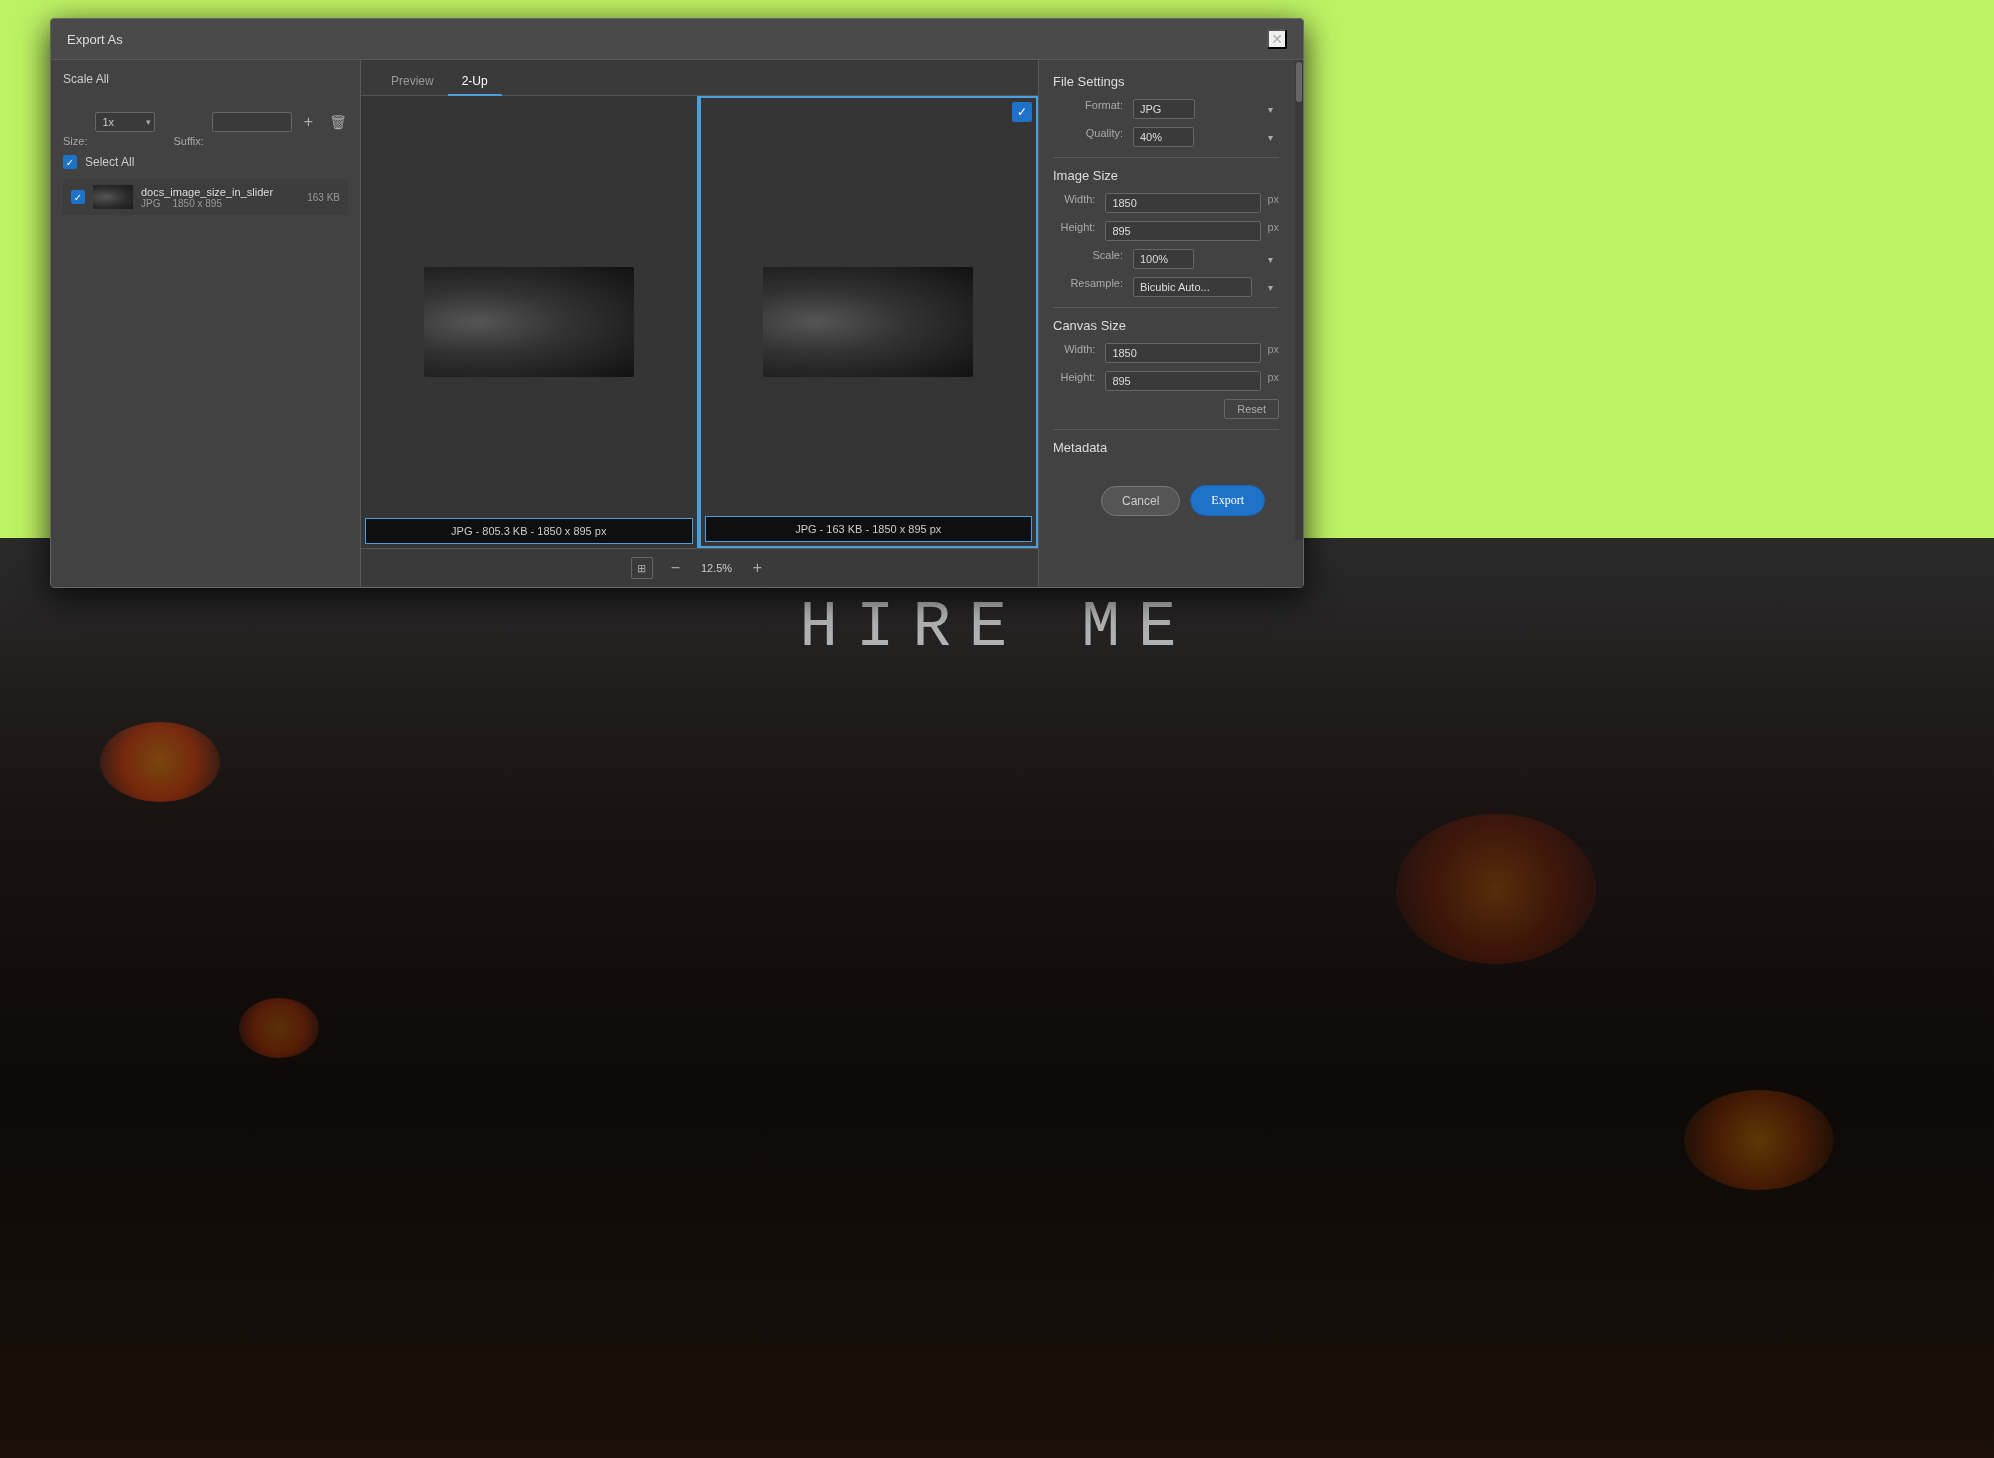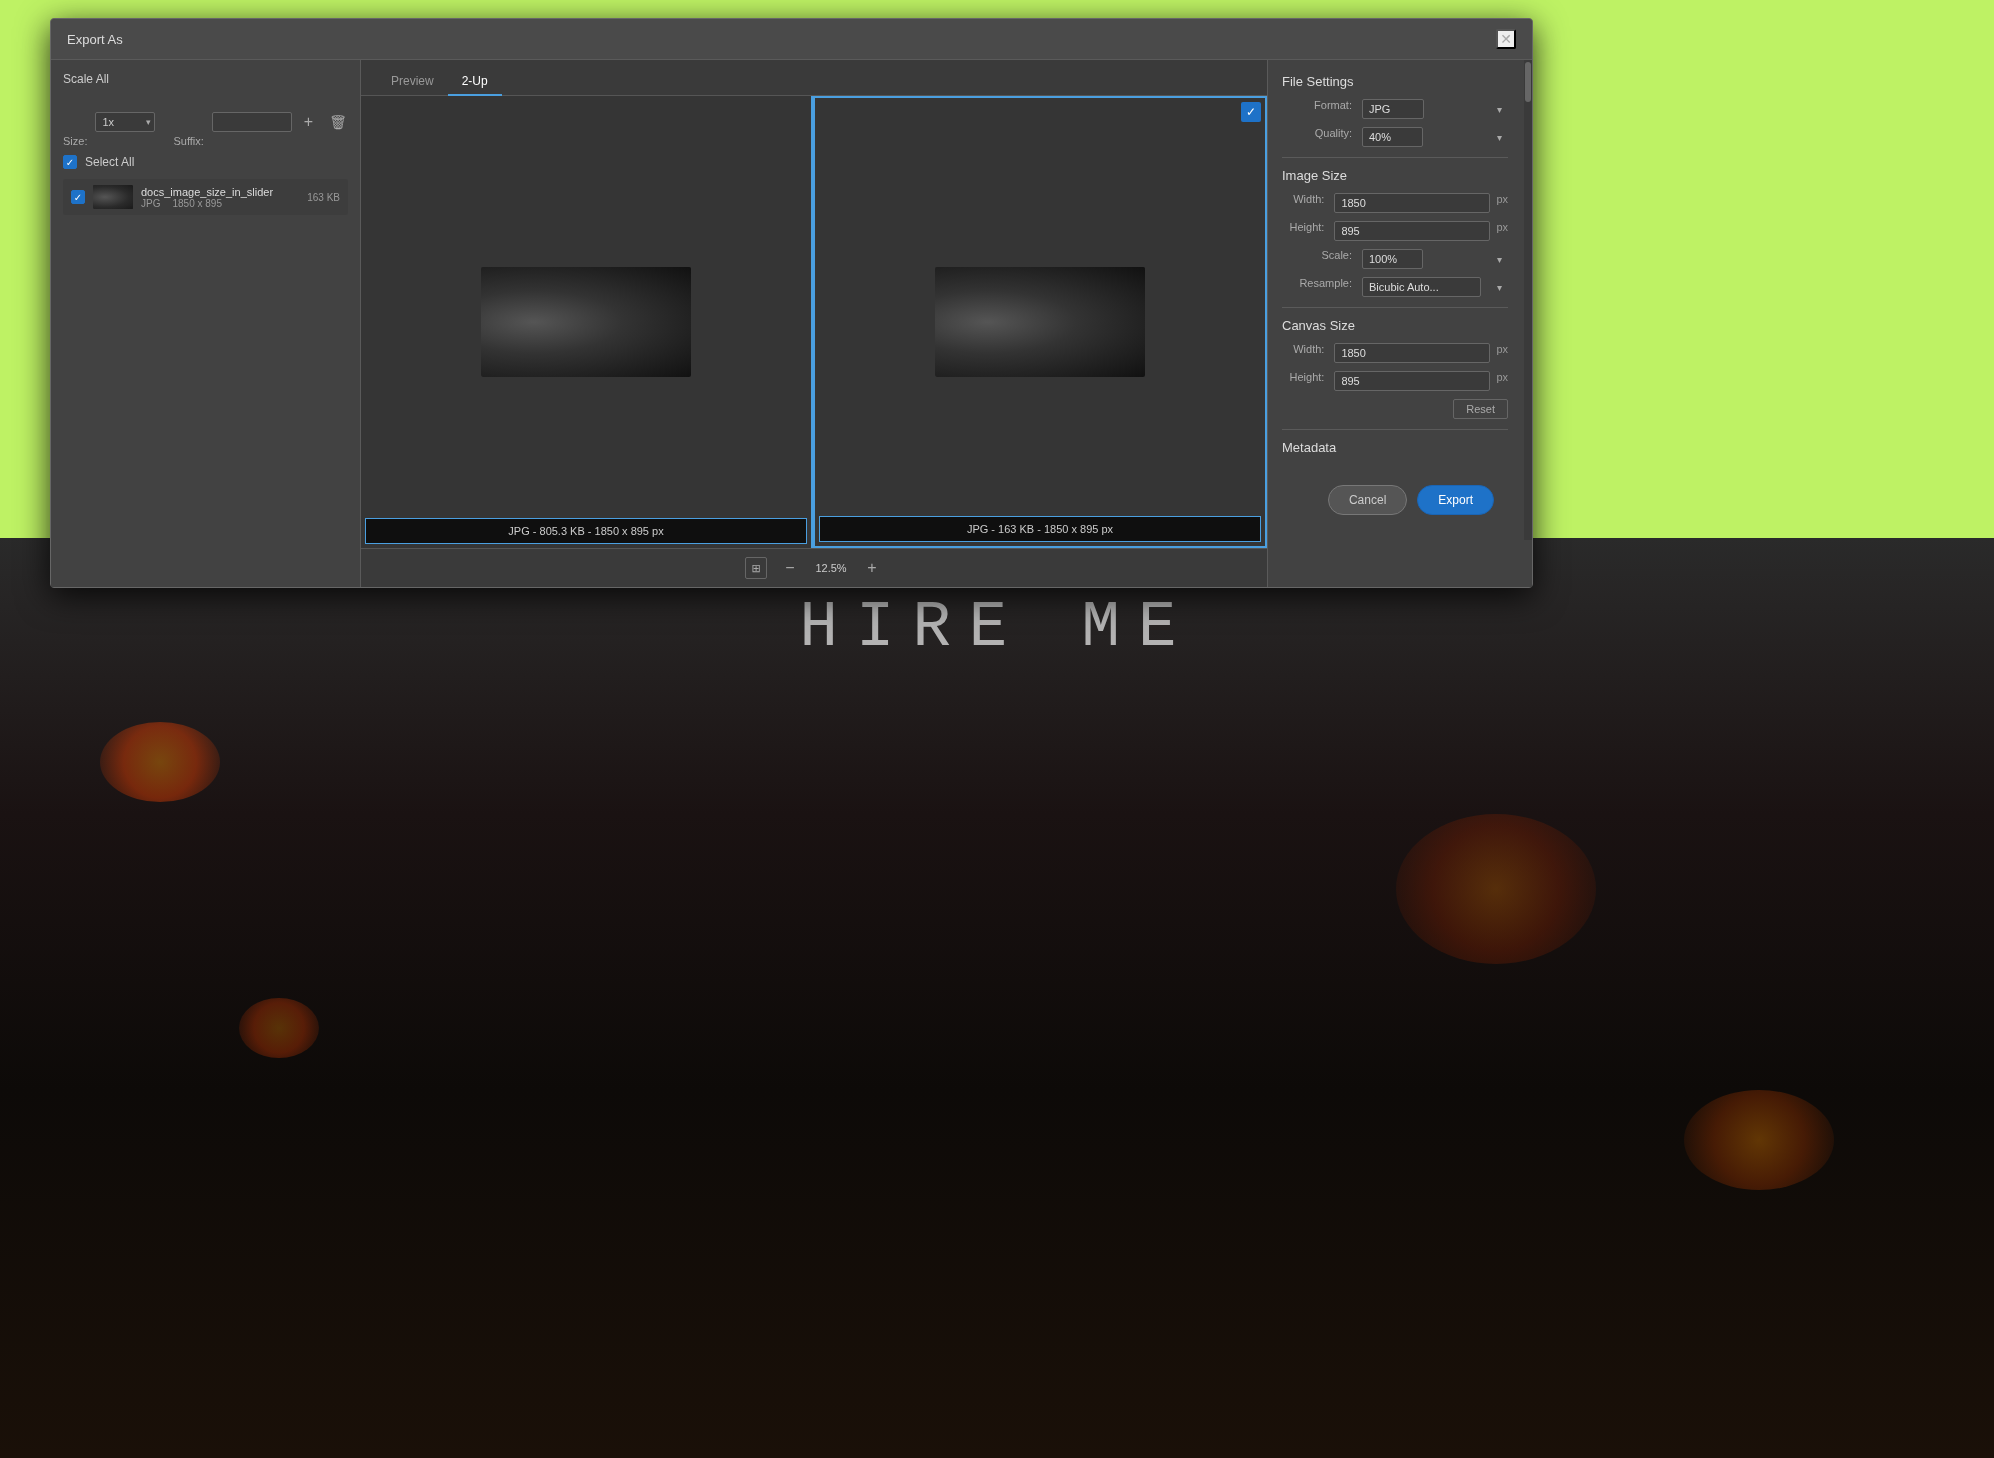--- a/index.html
+++ b/index.html
@@ -35,21 +35,21 @@
       border-radius: 50%;
       background: radial-gradient(circle, #ff8c00, #ff4500, transparent);
       opacity: 0.6;
     }
 
     
     .dialog-overlay {
       position: absolute;
       top: 18px;
       left: 50px;
-      width: 1483px;
+      width: 1254px;
       height: 570px;
       background: #4a4a4a;
       border: 1px solid #666;
       border-radius: 4px;
       box-shadow: 0 8px 32px rgba(0,0,0,0.8);
       display: flex;
       flex-direction: column;
     }
 
     
@@ -468,20 +468,21 @@
     }
     .export-btn {
       background: #1e72c8;
       border: 1px solid #1a65b5;
       color: #fff;
       font-size: 12px;
       padding: 7px 20px;
       border-radius: 20px;
       cursor: pointer;
       font-weight: 500;
+      font-family: Liberation Serif, serif;
     }
 
     
     .size-select-wrap {
       position: relative;
       width: 60px;
     }
     .size-select-wrap::after {
       content: '▾';
       position: absolute;

